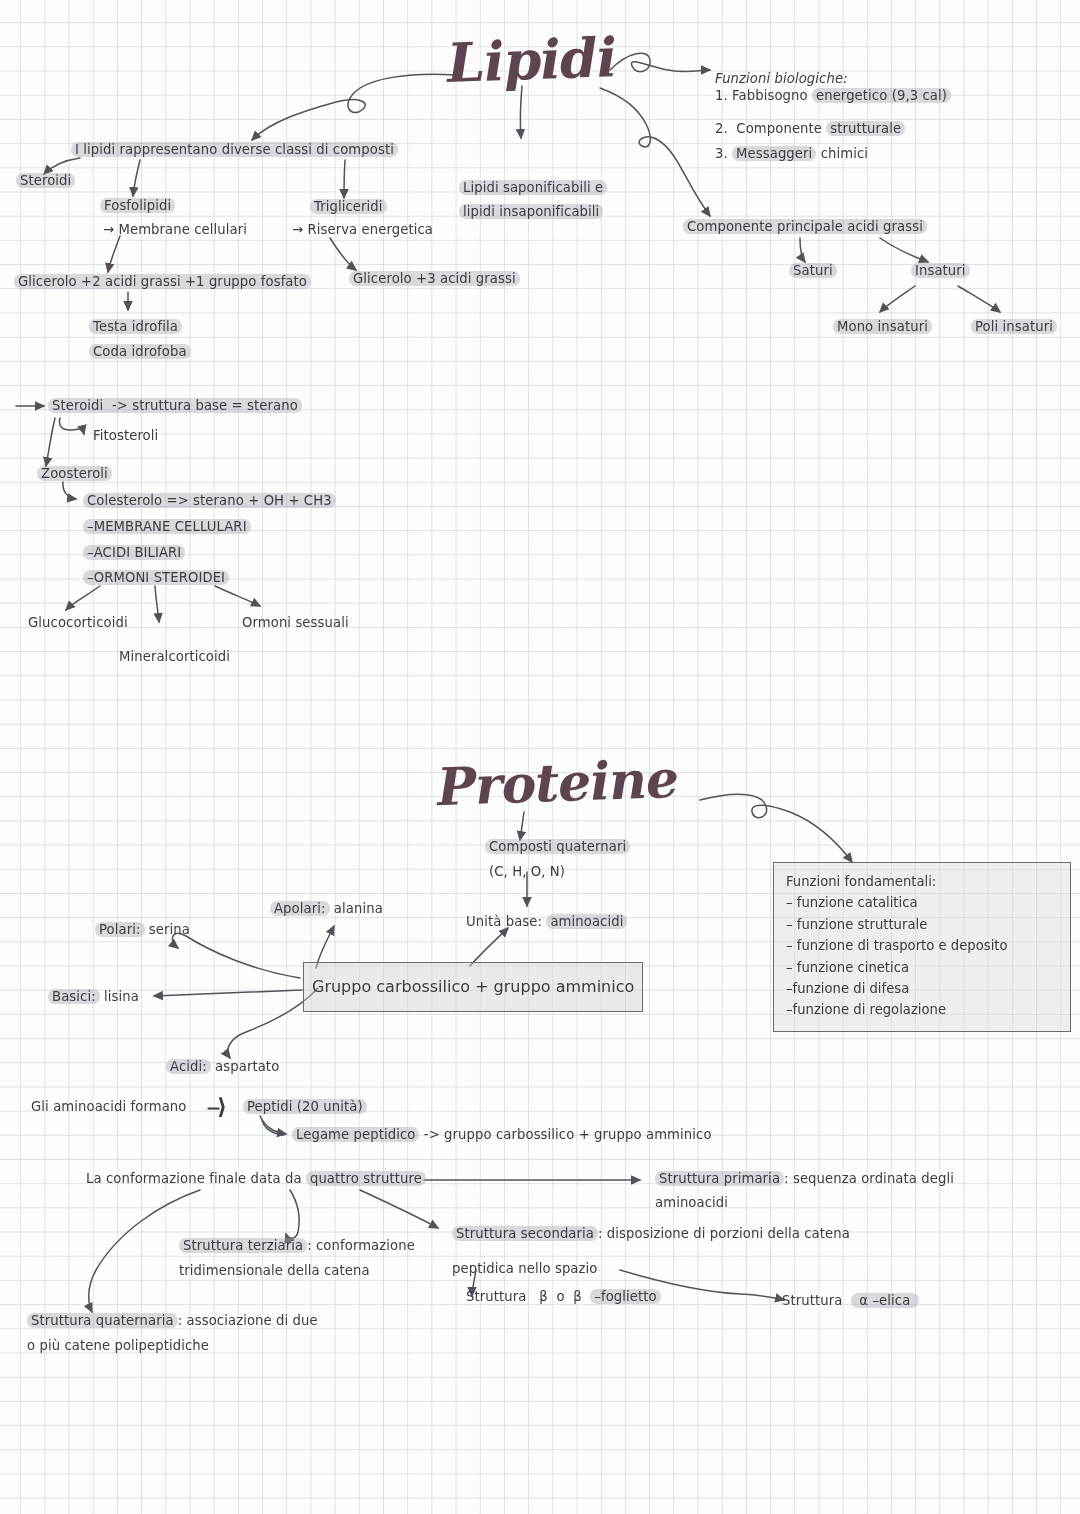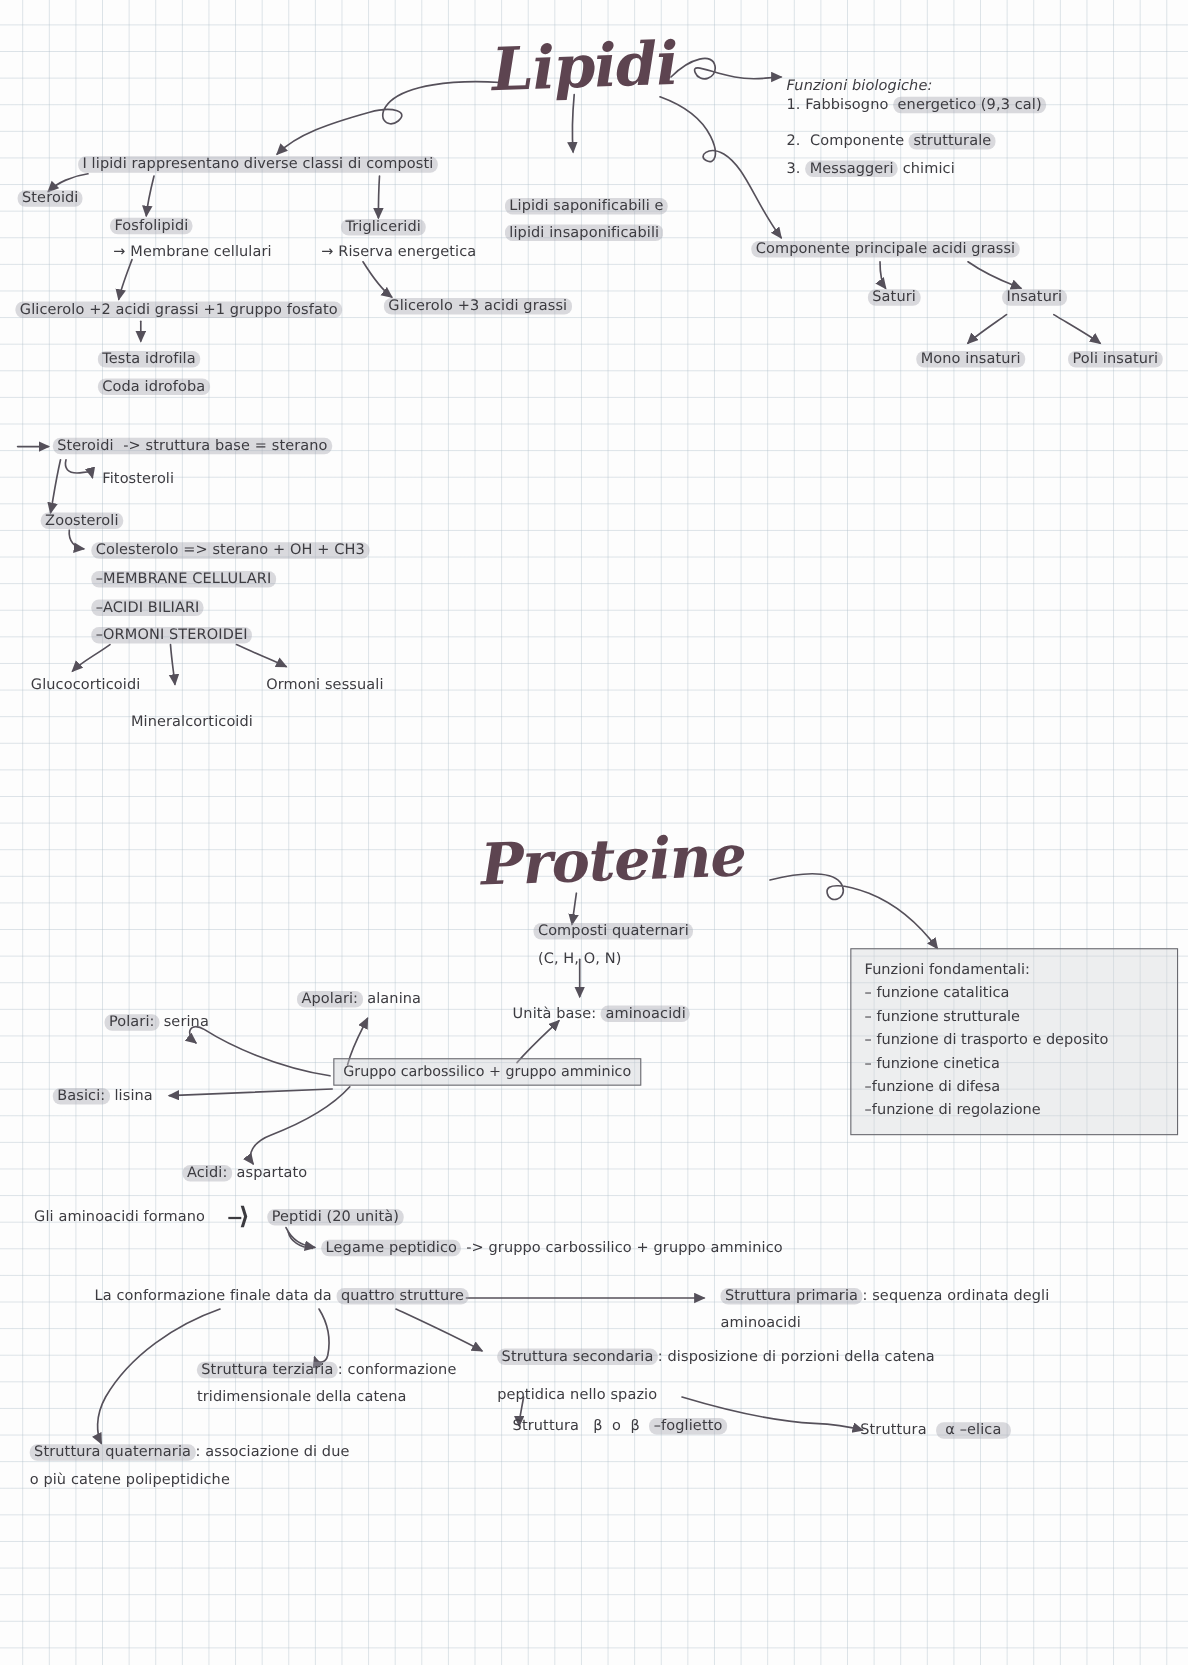--- a/index.html
+++ b/index.html
@@ -70,22 +70,22 @@
     font-size: 13.2px;
     line-height: 1.62;
     white-space: pre-line;
     color: #3c3b40;
   }
   #funz-box { left: 741px; top: 862px; width: 272px; margin-left: 32px; }
   #gruppo-box {
     left: 303px; top: 962px;
     border: 1.2px solid #6a6a70;
     background: rgba(205,207,212,0.42);
-    padding: 1px 8px;
-    font-size: 13px;
+    padding: 11px 8px;
+    font-size: 16px;
     white-space: pre;
   }
 </style>
 </head>
 <body>
 
 <div id="page">
 
   <svg class="layer" viewBox="0 0 1080 1514">
     <defs>

